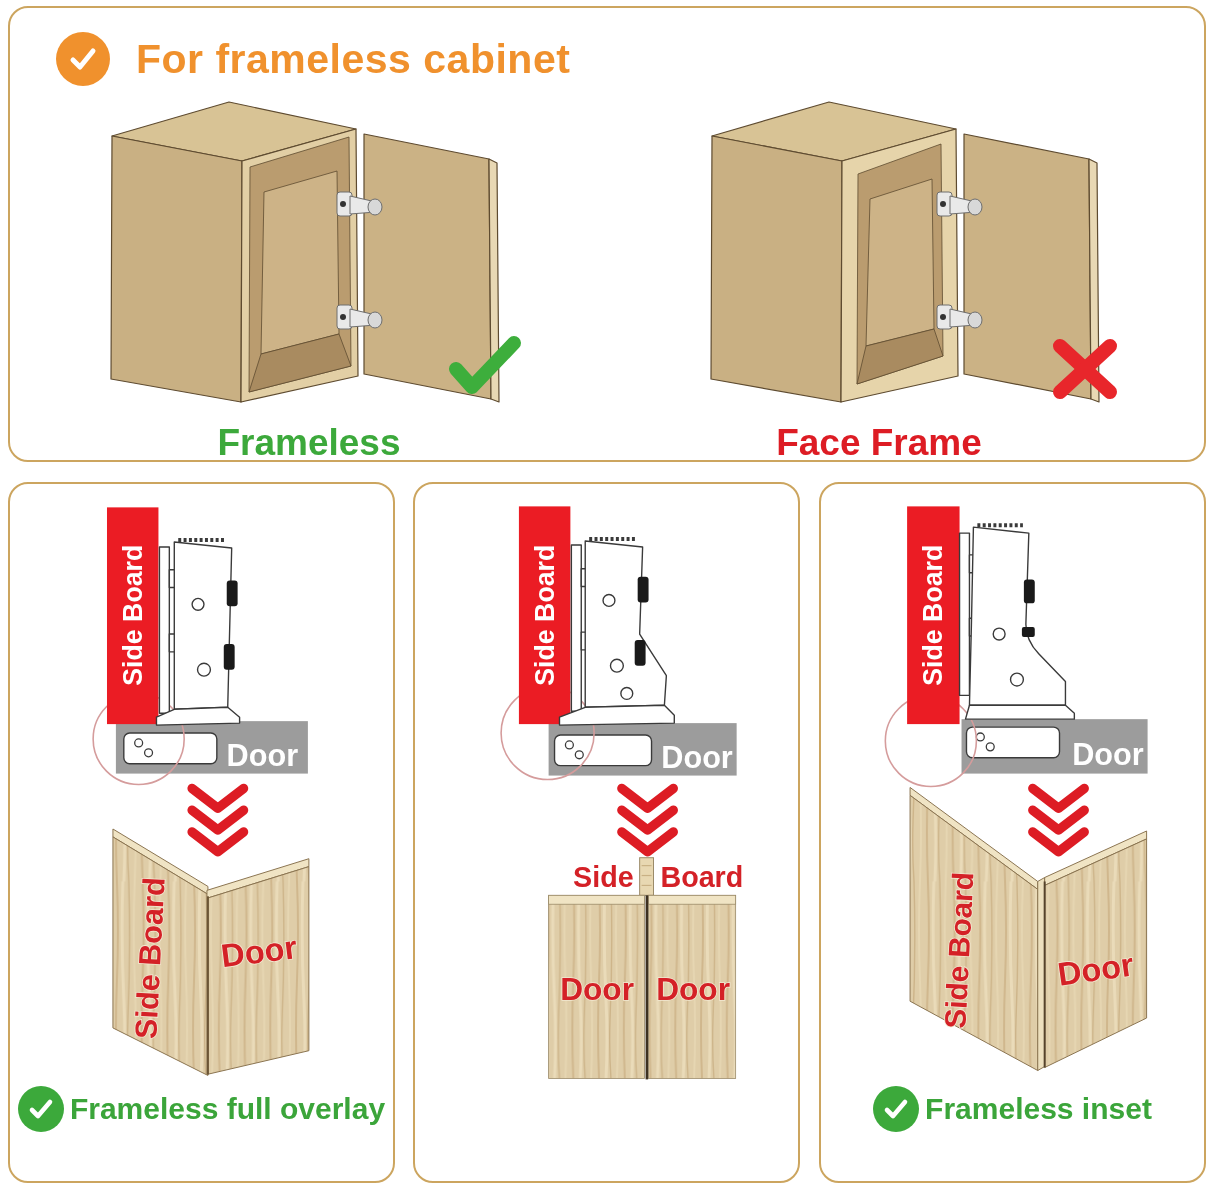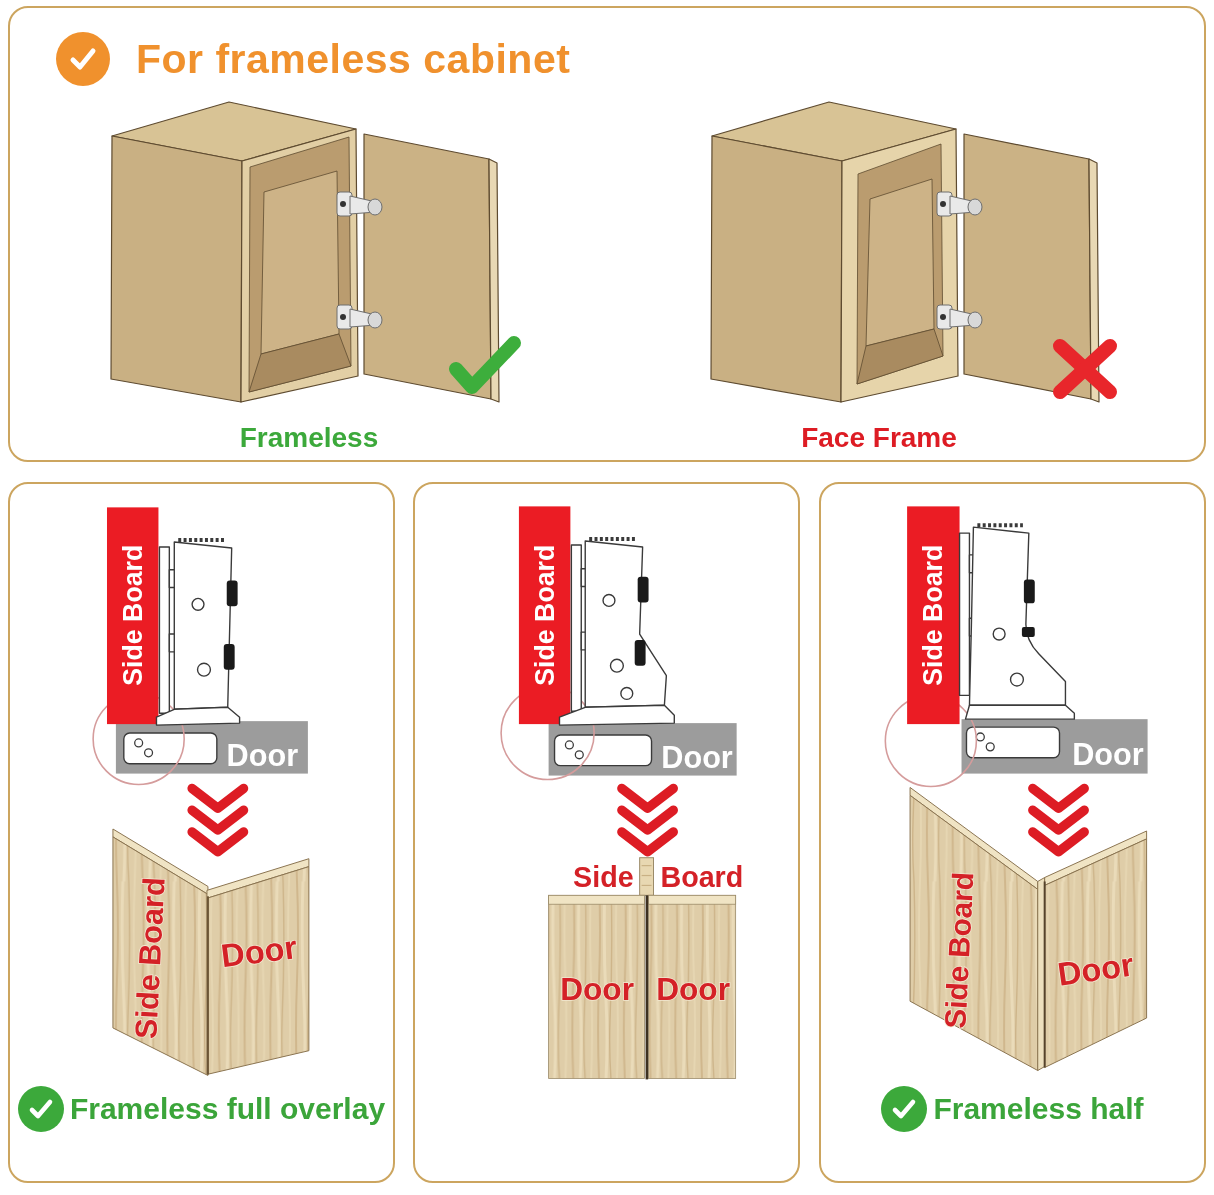--- a/index.html
+++ b/index.html
@@ -6,21 +6,21 @@
   .page{position:relative;width:1214px;height:1195px;background:#fff;overflow:hidden;
         font-family:"Liberation Sans",sans-serif;}
   .gold-box{position:absolute;border:2px solid #CCA55F;border-radius:20px;background:#fff;box-sizing:border-box;}
   #top-box{left:8px;top:6px;width:1198px;height:456px;}
   .hdr{position:absolute;left:46px;top:24px;display:flex;align-items:center;gap:26px;}
   .hdr h1{margin:0;font-size:41px;font-weight:bold;color:#F0912D;letter-spacing:0.5px;}
   .badge-orange{width:54px;height:54px;border-radius:50%;background:#F0912D;display:flex;align-items:center;justify-content:center;}
   .cab-svg{position:absolute;top:86px;width:430px;height:322px;}
   #cab-left{left:84px;}
   #cab-right{left:684px;}
-  .cab-label{position:absolute;top:414px;width:430px;text-align:center;font-size:28px;font-weight:bold;}
+  .cab-label{position:absolute;top:414px;width:430px;text-align:center;font-size:37px;font-weight:bold;}
   #lbl-frameless{left:84px;color:#3CA93B;}
   #lbl-faceframe{left:654px;color:#DD1C24;}
   .panel{top:482px;height:701px;width:387px;}
   #panel-0{left:8px;}
   #panel-1{left:413px;}
   #panel-2{left:819px;}
   .panel svg.diagram{position:absolute;left:0;top:0;width:383px;height:597px;}
   .caption{position:absolute;left:0;top:602px;width:100%;display:flex;align-items:center;justify-content:center;gap:6px;}
   .badge-green{width:46px;height:46px;border-radius:50%;background:#3CA93B;flex:0 0 auto;display:flex;align-items:center;justify-content:center;}
   .caption .cap-text{font-size:30px;font-weight:bold;color:#3BA53A;white-space:nowrap;}
@@ -253,17 +253,17 @@
       </g>
       <text transform="translate(150,470) rotate(-87)" font-size="30" fill="#D42127" text-anchor="middle" paint-order="stroke" stroke="#F3E9D2" stroke-width="1.6">Side Board</text>
       <text transform="translate(279,500) rotate(-8)" font-size="33" fill="#D42127" text-anchor="middle" paint-order="stroke" stroke="#F3E9D2" stroke-width="1.6">Door</text>
     </svg>
     <div class="caption">
       <span class="badge-green">
         <svg width="30" height="30" viewBox="0 0 30 30">
             <path d="M6,16 L12,22 L24,8" fill="none" stroke="#fff" stroke-width="4.6" stroke-linecap="round" stroke-linejoin="round"></path>
           </svg>
       </span>
-      <span class="cap-text">Frameless half</span>
+      <span class="cap-text">Frameless inset</span>
     </div>
   </section>
 
 </div>
 
 </body></html>

